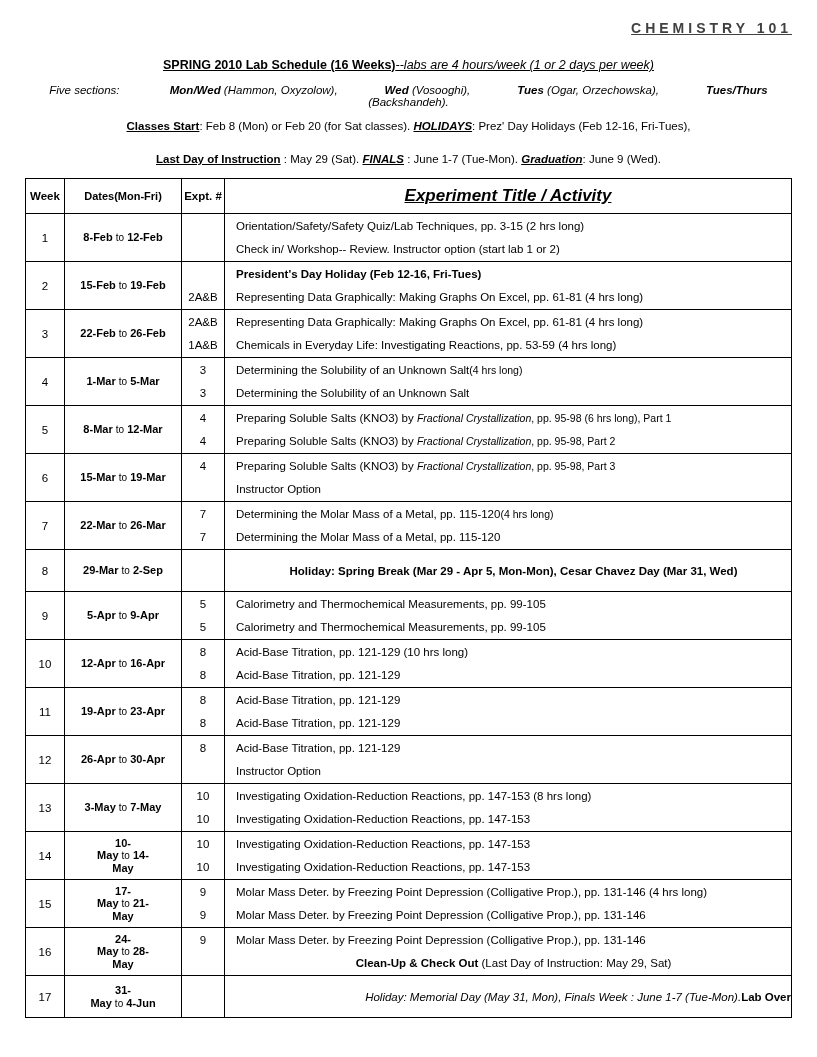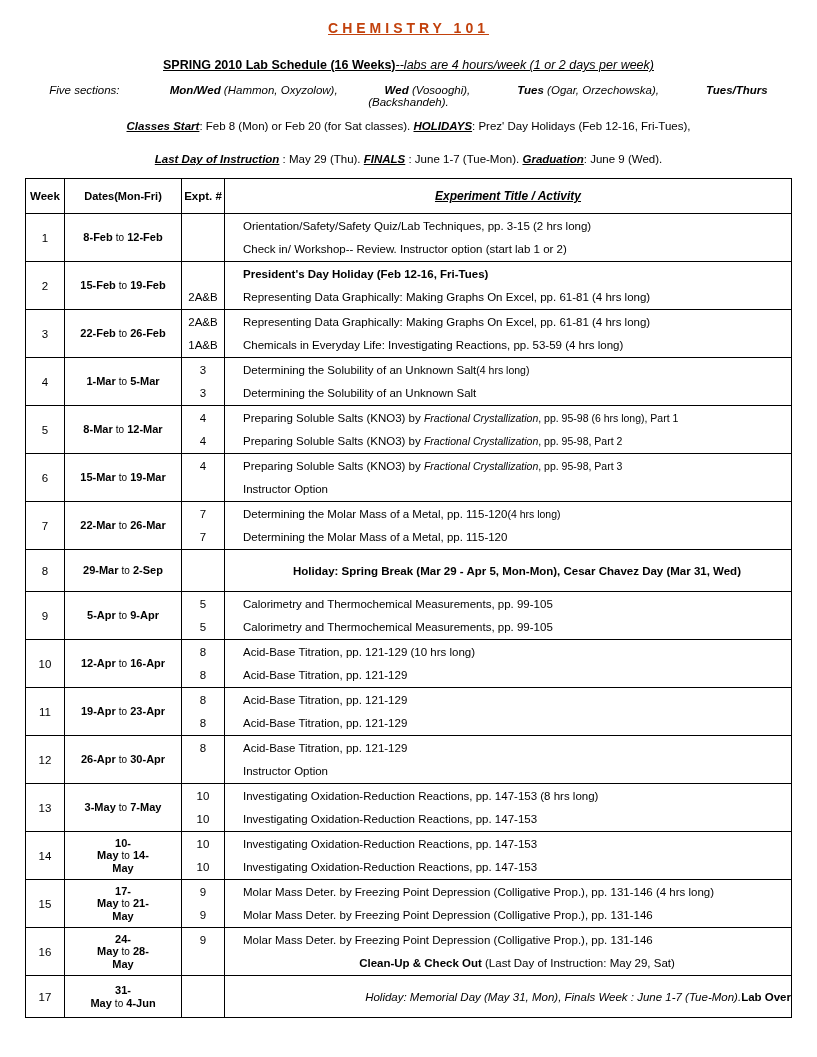--- a/index.html
+++ b/index.html
@@ -4,22 +4,22 @@
 <style>
   body {
     font-family: Verdana, Arial, sans-serif;
     font-size: 11.5px;
     color: #000;
     margin: 0;
     padding: 20px 25px;
     width: 767px;
   }
   .title {
-    text-align: center;
-    color: #c2410c;
+    text-align: right;
+    color: #404040;
     font-weight: bold;
     letter-spacing: 4px;
     text-decoration: underline;
     font-size: 14px;
     margin-bottom: 22px;
   }
   .subtitle {
     text-align: center;
     font-size: 12.5px;
     margin-bottom: 12px;
@@ -33,41 +33,41 @@
     font-style: italic;
   }
   .sections .lbl{font-style:italic;}
   .sections b{font-weight:bold;margin-left:47px;}
   .info {
     text-align: center;
     font-size: 11.5px;
     line-height: 1.45;
     margin-bottom: 10px;
   }
-  .info .u { font-weight: bold; font-style: italic; text-decoration: underline; text-align: center;}
+  .info .u { font-weight: bold; text-decoration: underline; text-align: center;}
   .info .uni { font-weight: bold; font-style: italic; text-decoration: underline; text-align: right;}
   table {
     border-collapse: collapse;
     width: 100%;
   }
   th, td {
     border: 1px solid #000;
     padding: 0;
     vertical-align: middle;
   }
   th {
     font-weight: bold;
     text-align: center;
     height: 34px;
   }
-  th.exp { font-weight: bold; font-style: italic; text-decoration: underline; font-size:12px;}
+  th.exp { font-weight: bold; font-style: italic; text-decoration: underline; font-size:17px;}
   .wk { width: 38px; text-align:center;}
   .dt { width: 116px; text-align:center; font-weight:bold; font-size:11px; line-height:1.1;}
   .ex { width: 42px; text-align:center;}
-  .act { padding-left:18px;}
+  .act { padding-left:11px;}
   .row { height: 24px; }
   .subrow td { border-top: none; margin-left: 39px;}
   .subrow-first td {border-bottom:none;}
   .small{font-size:10.5px;}
   .italic-small{font-style:italic; font-size:10.5px;}
   .center{text-align:right;}
   .holiday{font-weight:bold; text-align:center; font-size:11.5px;}
   .cleanup{font-weight:bold; text-align:center;}
   .overlab{font-weight:bold;}
   .dt .to{font-weight:normal; font-size:10px;}
@@ -82,21 +82,21 @@
 </div>
 
 <div class="sections">
   <span class="lbl">Five sections:</span>
   <span id="sections-text"> <b>Mon/Wed</b> (Hammon, Oxyzolow),<b>Wed</b> (Vosooghi),<b>Tues</b> (Ogar, Orzechowska),<b>Tues/Thurs</b> (Backshandeh).</span>
 </div>
 
 <div class="info">
   <span class="u">Classes Start</span><span>: Feb 8 (Mon) or Feb 20 (for Sat classes). </span><span class="uni">HOLIDAYS</span><span>: Prez' Day Holidays (Feb 12-16, Fri-Tues),</span><br>
   <br>
-  <span class="u">Last Day of Instruction</span><span> : May 29 (Thu). </span><span class="uni">FINALS</span><span> : June 1-7 (Tue-Mon). </span><span class="uni">Graduation</span><span>:  June 9 (Wed).</span>
+  <span class="u">Last Day of Instruction</span><span> : May 29 (Sat). </span><span class="uni">FINALS</span><span> : June 1-7 (Tue-Mon). </span><span class="uni">Graduation</span><span>:  June 9 (Wed).</span>
 </div>
 
 <table>
   <thead>
     <tr>
       <th class="wk">Week</th>
       <th class="dt">Dates(Mon-Fri)</th>
       <th class="ex">Expt. #</th>
       <th class="exp">Experiment Title / Activity</th>
     </tr>

